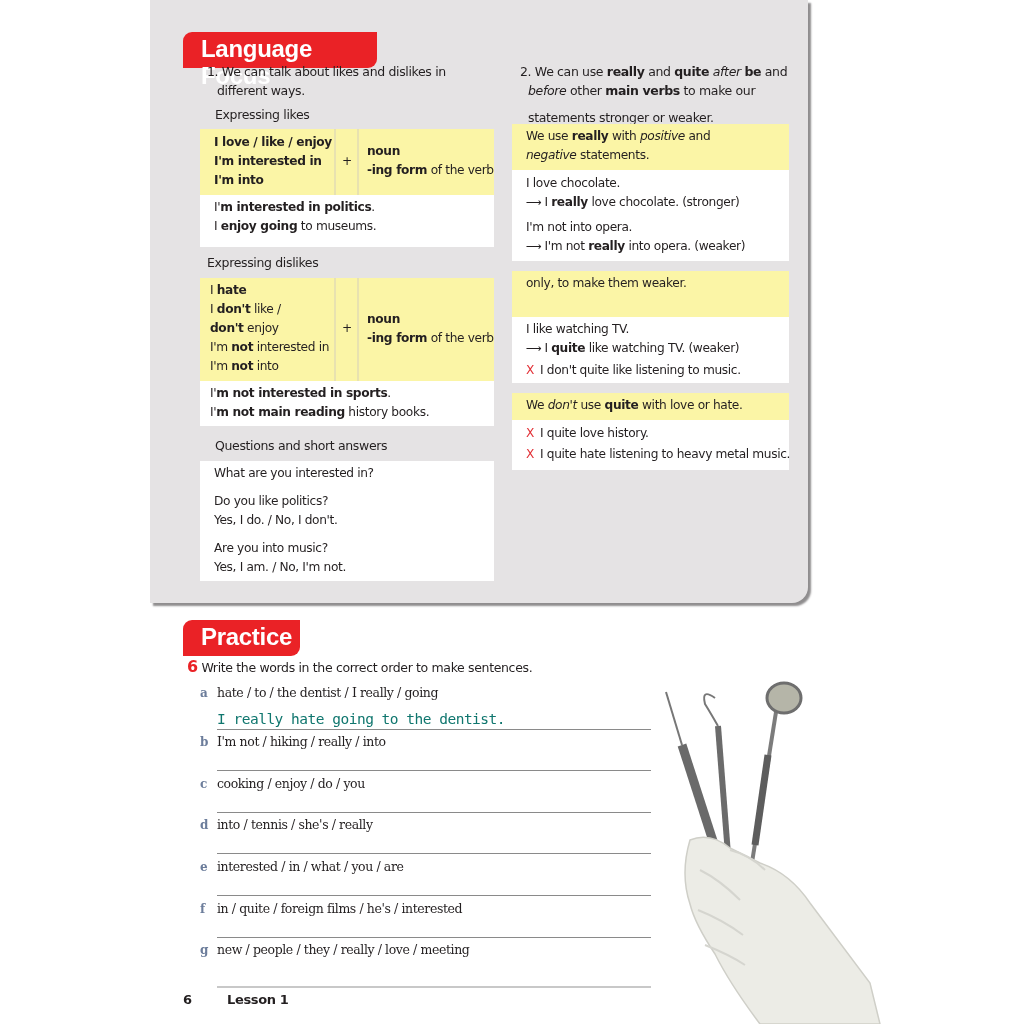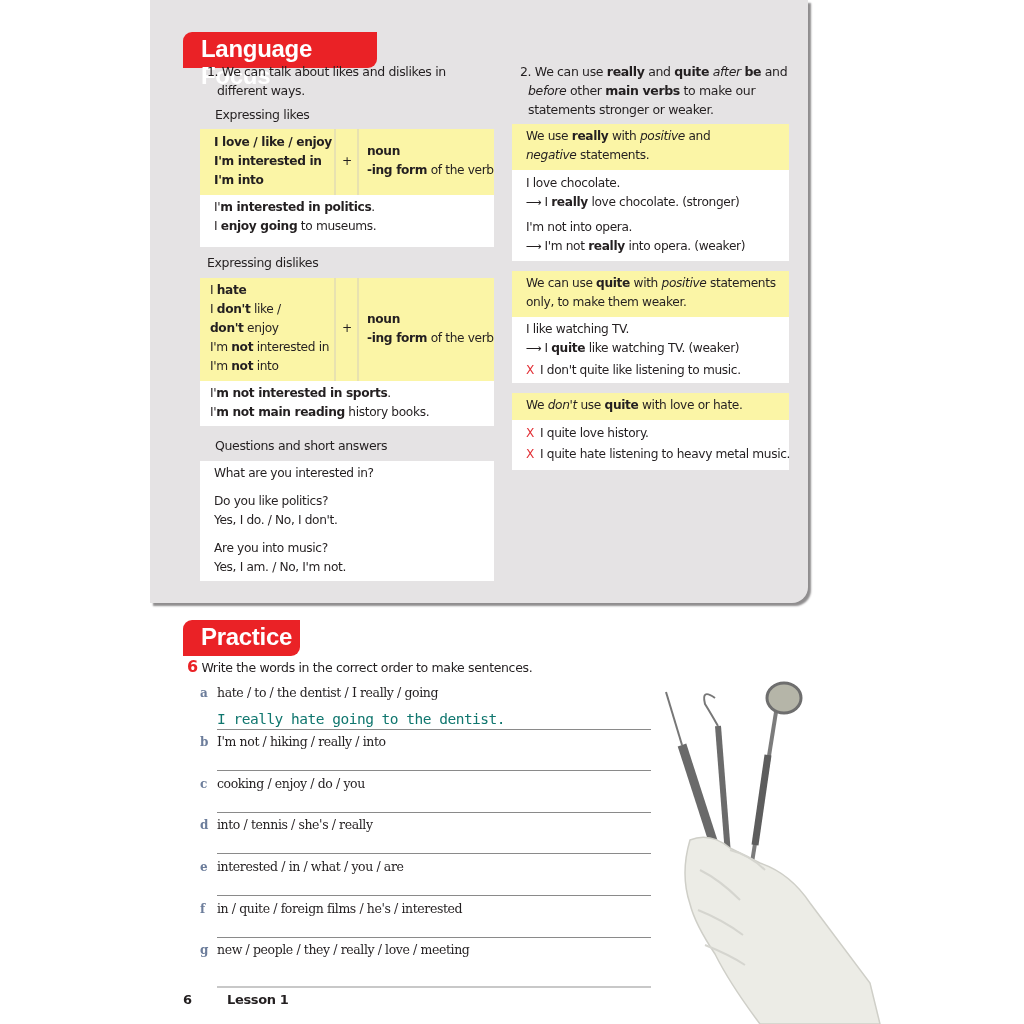--- a/index.html
+++ b/index.html
@@ -107,40 +107,39 @@
     <div class="row">What are you interested in?</div>
     <div class="row" style="margin-top:9px;">Do you like politics?</div>
     <div class="row">Yes, I do.  / No, I don't.</div>
     <div class="row" style="margin-top:9px;">Are you into music?</div>
     <div class="row">Yes, I am.  / No, I'm not.</div>
   </div>
 </div>
 
 <div class="txt" style="left:520px; top:62px;">2. We can use <span class="b">really</span> and <span class="b">quite</span> <span class="i">after</span> <span class="b">be</span> and</div>
 <div class="txt" style="left:528px; top:81px;"><span class="i">before</span> other <span class="b">main verbs</span> to make our</div>
-<div class="txt" style="left:528px; top:100px;">statements stronger or weaker.</div>
+<div class="txt" style="left:528px; top:108px;">statements stronger or weaker.</div>
 
 <div class="box yellow" style="left:512px; top:124px; width:277px; height:46px;">
   <div style="position:absolute; left:14px; top:3px;">
     <div class="row">We use <span class="b">really</span> with <span class="i">positive</span> and</div>
     <div class="row"><span class="i">negative</span> statements.</div>
   </div>
 </div>
 <div class="box white" style="left:512px; top:170px; width:277px; height:91px;">
   <div style="position:absolute; left:14px; top:4px;">
     <div class="row">I love chocolate.</div>
     <div class="row"><span class="arrow">⟶</span>I <span class="b">really</span> love chocolate. (stronger)</div>
     <div class="row" style="margin-top:6px;">I'm not into opera.</div>
     <div class="row"><span class="arrow">⟶</span>I'm not <span class="b">really</span> into opera. (weaker)</div>
   </div>
 </div>
 
 <div class="box yellow" style="left:512px; top:271px; width:277px; height:46px;">
   <div style="position:absolute; left:14px; top:3px;">
-    <div class="row">We can use <span class="b">quite</span> with <span class="i">positive</span> statements</div>
     <div class="row">only, to make them weaker.</div>
   </div>
 </div>
 <div class="box white" style="left:512px; top:317px; width:277px; height:66px;">
   <div style="position:absolute; left:14px; top:3px;">
     <div class="row">I like watching TV.</div>
     <div class="row"><span class="arrow">⟶</span>I <span class="b">quite</span> like watching TV. (weaker)</div>
     <div class="row" style="margin-top:3px;"><span class="x-mark">X</span><span>I don't quite like listening to music.</span></div>
   </div>
 </div>

